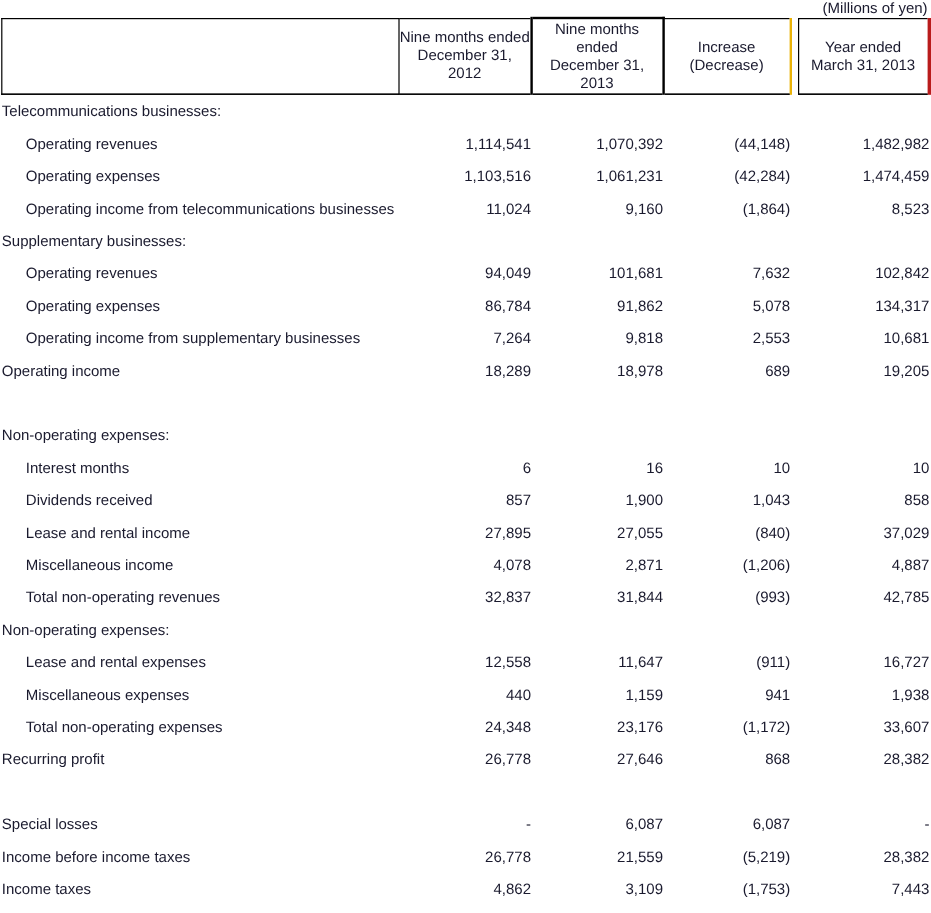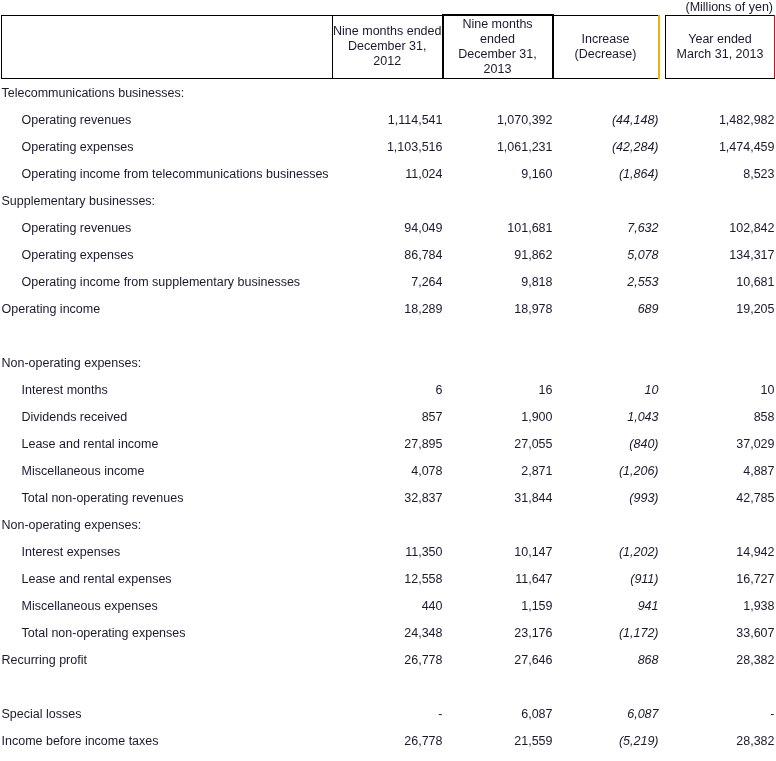--- a/index.html
+++ b/index.html
@@ -63,21 +63,21 @@
     text-align: center;
     line-height: 15px;
     border-top: 1px solid #000;
     border-bottom: 1px solid #000;
   }
   .hdr .h-label  { border-left: 1px solid #000; border-right: 1px solid #000; }
   .hdr .h-2012   { border-right: 2px solid #000; }
   .hdr .h-2013   { border-right: 2px solid #000; }
   .hdr .h-incr   { border-right: 2px solid #eab308; }
   .hdr .h-gap    { border: 0 none; height: 62px; }
-  .hdr .h-year   { border-left: 1px solid #000; border-right: 1px solid #b91c1c; }
+  .hdr .h-year   { border-left: 1px solid #000; border-right: 4px solid #b91c1c; }
 
   .hdr .h-2012, .hdr .h-2013 { border-top: 1px solid #000; }
   .hdr .h-2013 { border-left: 2px solid #000; border-top: 2px solid #000; }
 
   
   .brow td { height: 27px; }
 
   .cell-label {
     border-left: 1px solid #000;
     border-right: 1px solid #000;
@@ -87,21 +87,21 @@
   .cell-label.ind1 { padding-left: 20px; }
 
   .cell-num {
     text-align: right;
     padding-right: 9px;
     white-space: nowrap;
     position: relative;
   }
   .cell-2012 { border-right: 2px solid #000; }
   .cell-2013 { border-left: 2px solid #000; border-right: 2px solid #000; }
-  .cell-incr { border-right: 1px solid #000; font-style: italic; }
+  .cell-incr { border-right: 1px solid #000; }
   .cell-gap  { border: 0 none; }
   .cell-year { border-left: 1px solid #000; border-right: 1px solid #000; }
 </style>
 </head>
 <body>
 
 <div class="page">
 
   <div class="unit-caption">(Millions of yen)</div>
 
@@ -267,28 +267,20 @@
         </tr>
         <tr class="brow">
           <td class="cell-label">Non-operating expenses:</td>
           <td class="cell-num cell-2012"><span></span></td>
           <td class="cell-num cell-2013"><span></span></td>
           <td class="cell-num cell-incr"><span></span></td>
           <td class="cell-gap"></td>
           <td class="cell-num cell-year"><span></span></td>
         </tr>
         <tr class="brow">
-          <td class="cell-label ind1">Interest expenses</td>
-          <td class="cell-num cell-2012"><span>11,350</span></td>
-          <td class="cell-num cell-2013"><span>10,147</span></td>
-          <td class="cell-num cell-incr"><span>(1,202)</span></td>
-          <td class="cell-gap"></td>
-          <td class="cell-num cell-year"><span>14,942</span></td>
-        </tr>
-        <tr class="brow">
           <td class="cell-label ind1">Lease and rental expenses</td>
           <td class="cell-num cell-2012"><span>12,558</span></td>
           <td class="cell-num cell-2013"><span>11,647</span></td>
           <td class="cell-num cell-incr"><span>(911)</span></td>
           <td class="cell-gap"></td>
           <td class="cell-num cell-year"><span>16,727</span></td>
         </tr>
         <tr class="brow">
           <td class="cell-label ind1">Miscellaneous expenses</td>
           <td class="cell-num cell-2012"><span>440</span></td>

